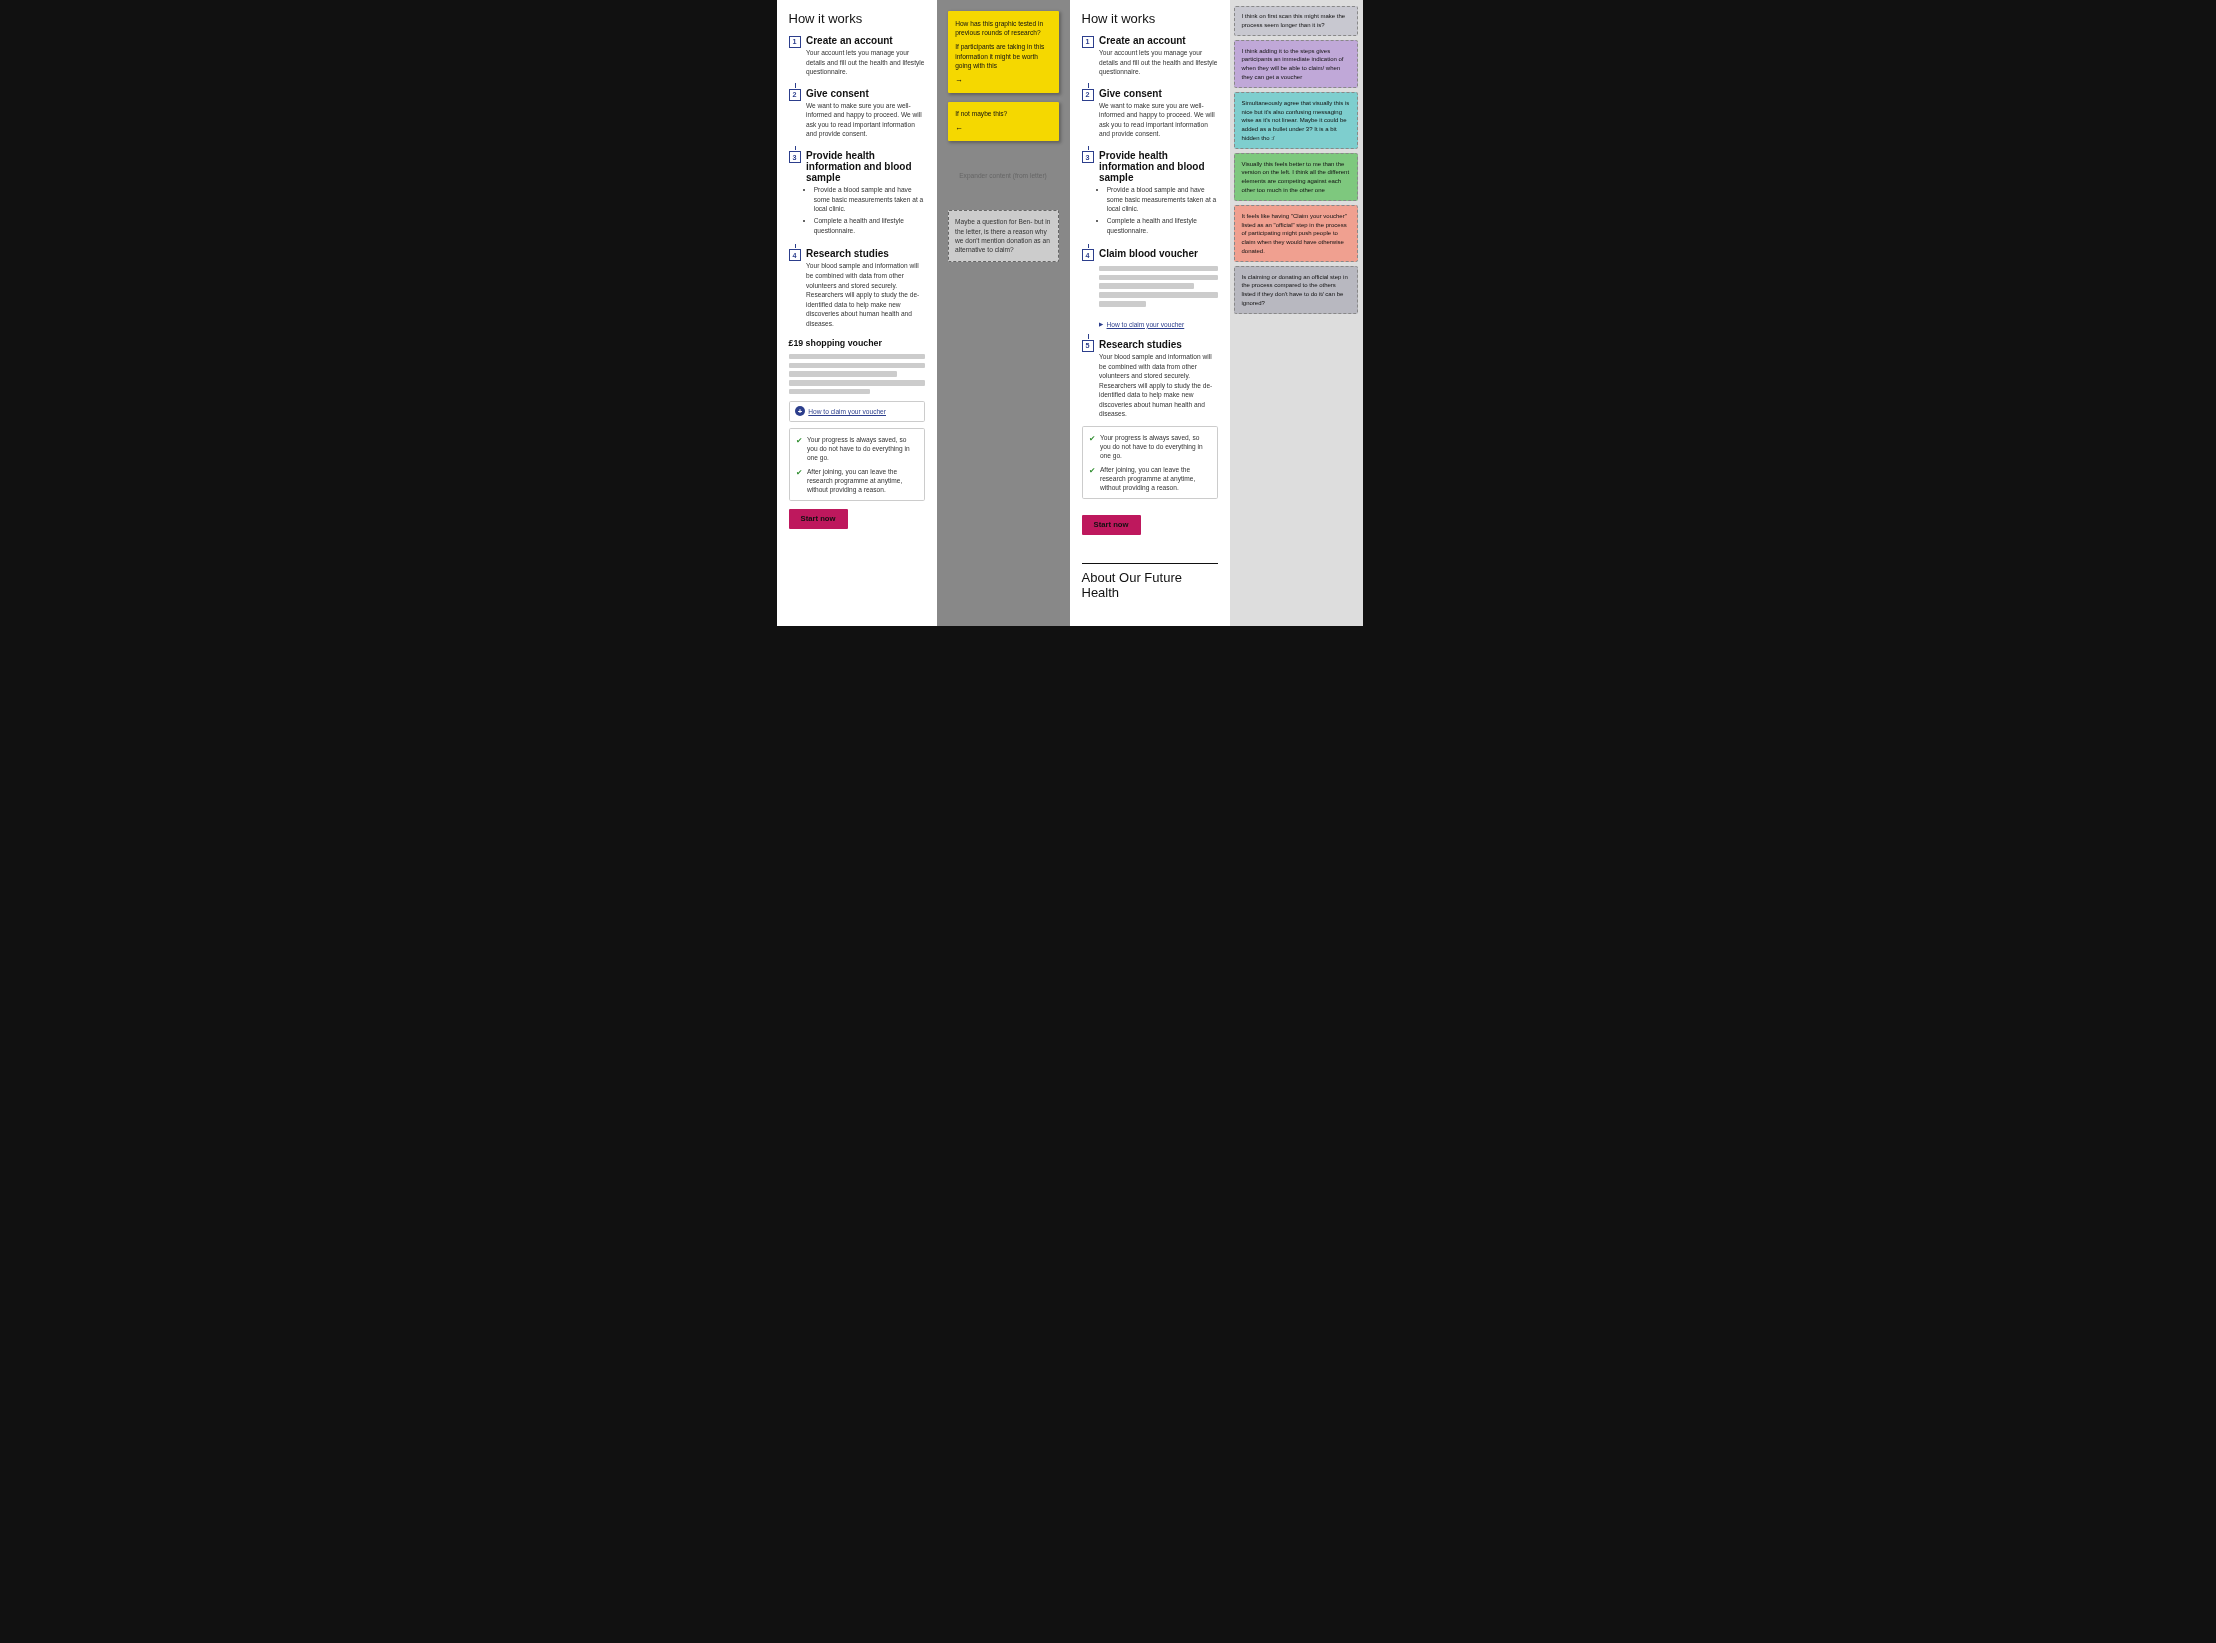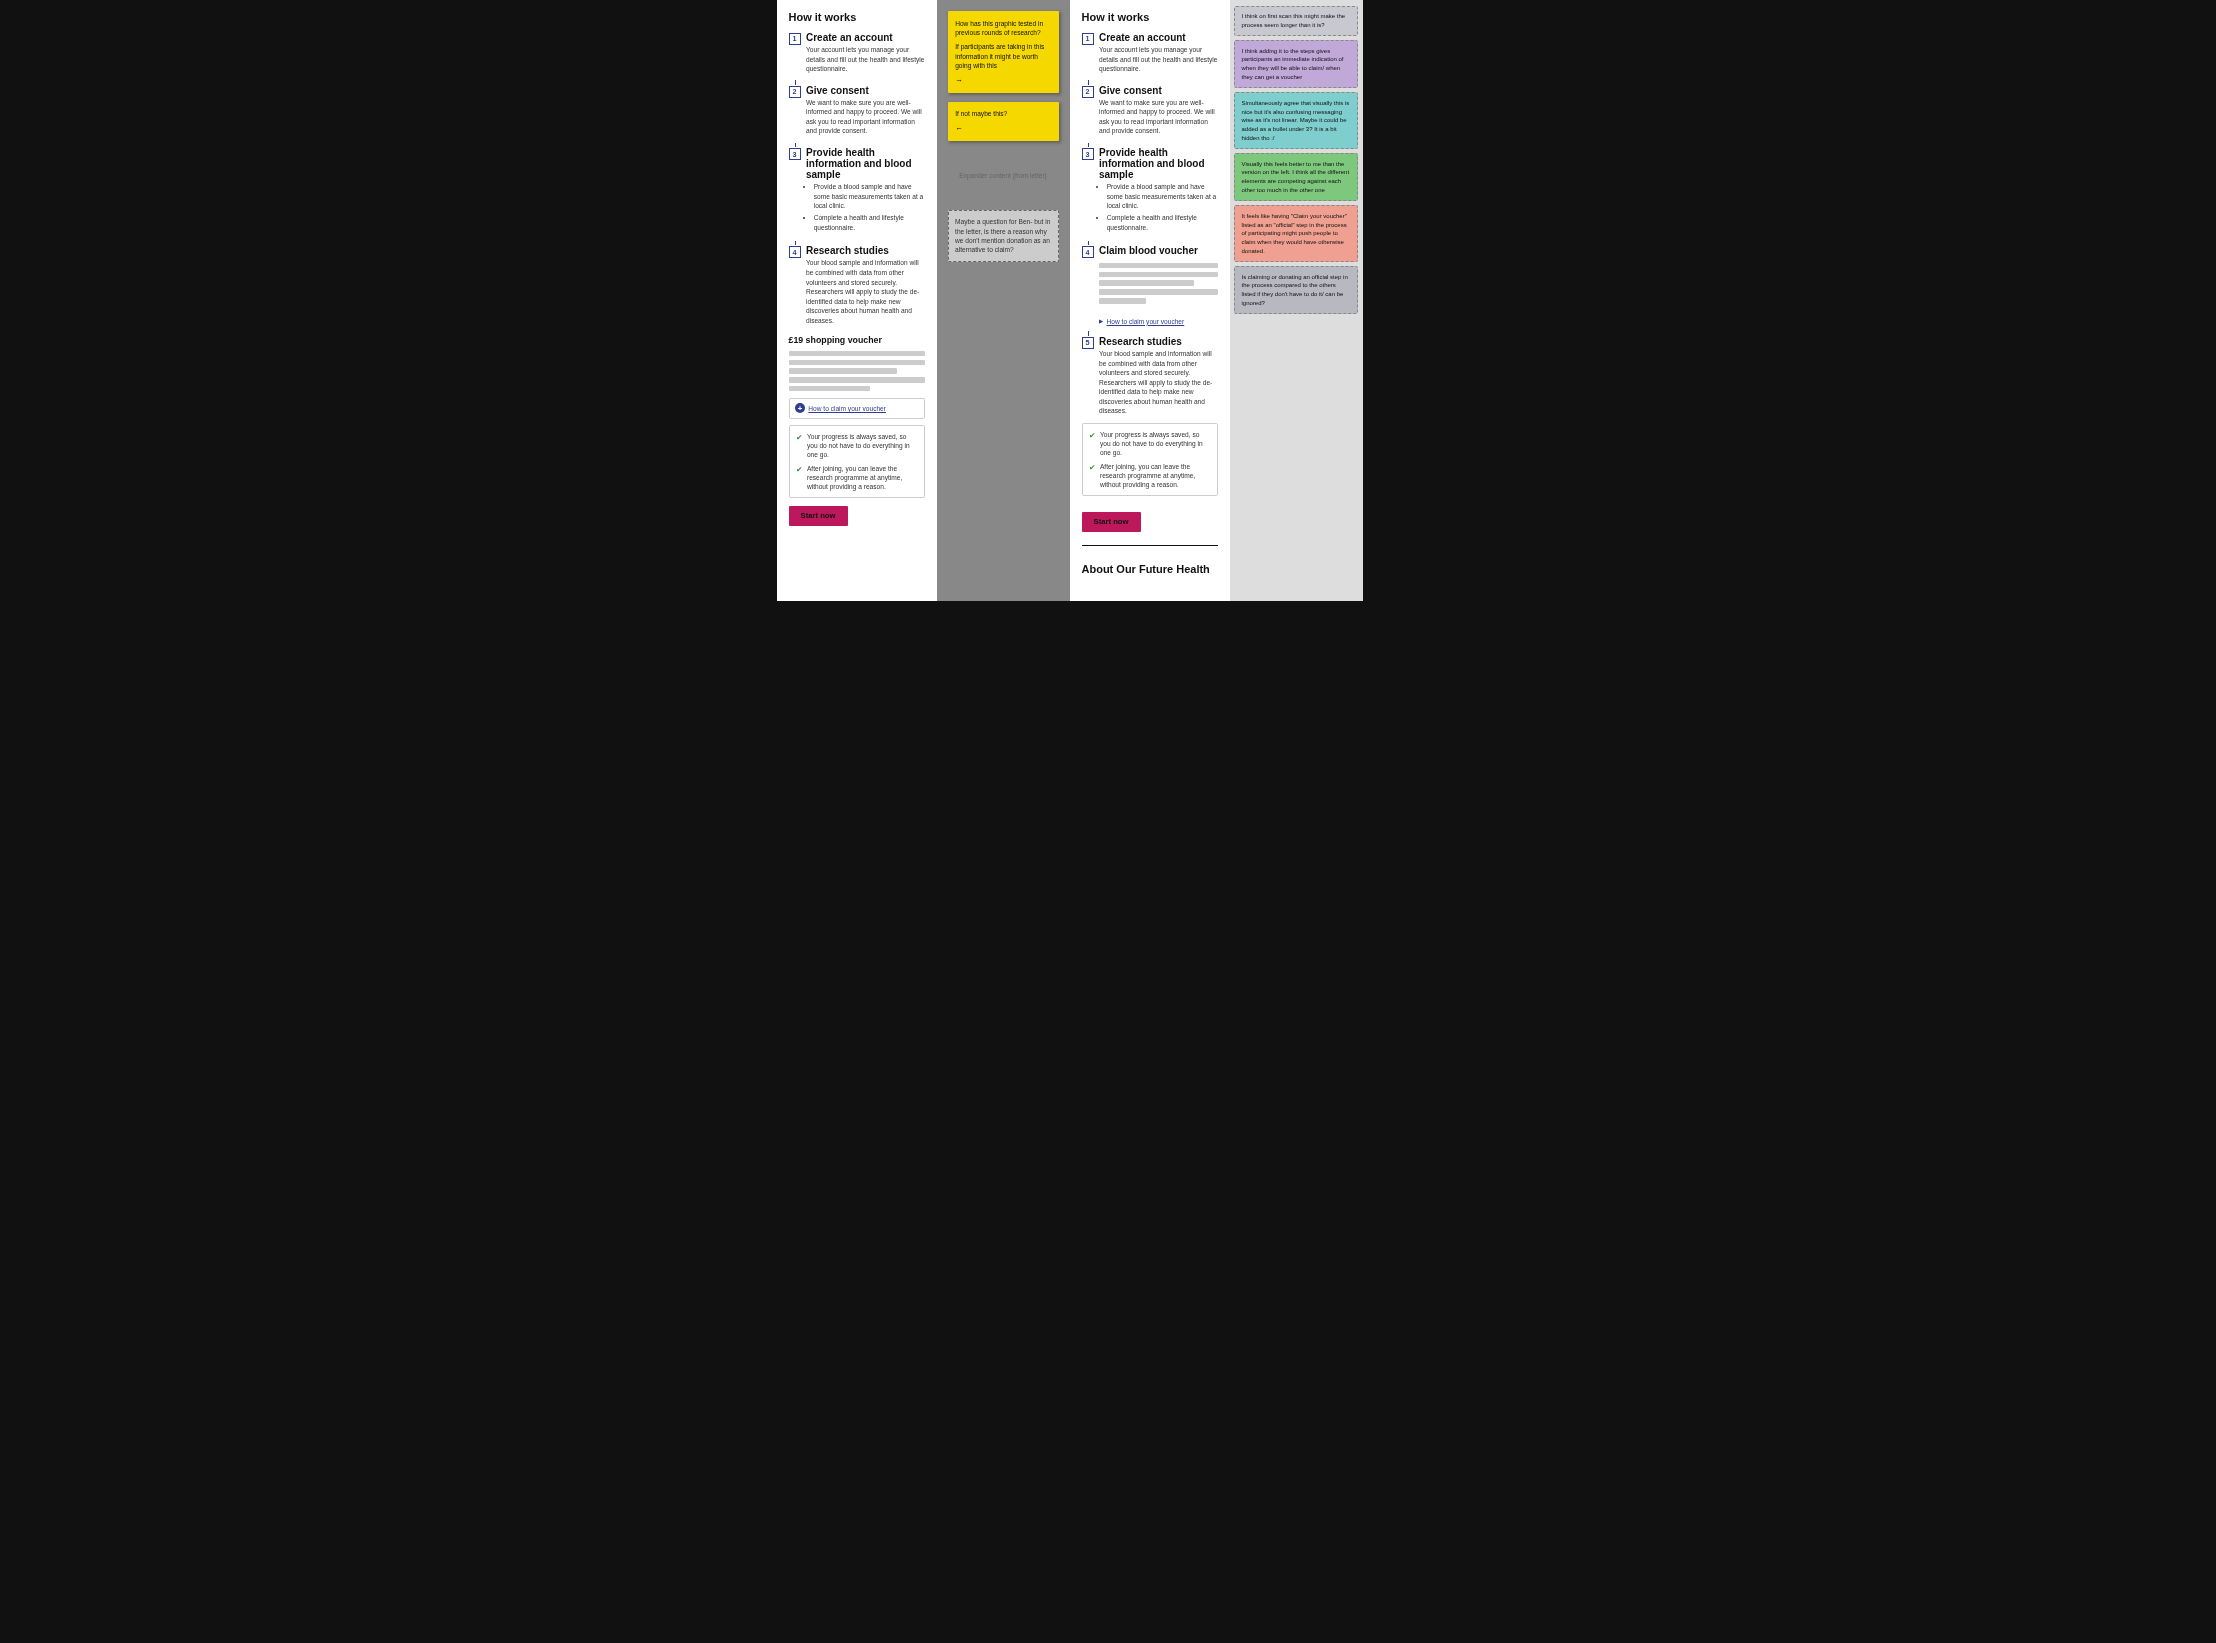--- a/index.html
+++ b/index.html
@@ -53,22 +53,22 @@
       width: 133px;
       min-width: 133px;
       padding: 5.5px 4.4px;
       display: flex;
       flex-direction: column;
       gap: 4.4px;
     }
 
     
     .section-title {
-      font-size: 11px;
-      font-weight: bold;
+      font-size: 13px;
+      font-weight: normal;
       margin-bottom: 8.8px;
       color: #111;
     }
 
     
     .step-row {
       display: flex;
       flex-direction: row;
       align-items: flex-start;
       margin-bottom: 6.6px;
@@ -251,22 +251,22 @@
       padding-top: 2.2px;
     }
     .triangle-icon {
       color: #2c3e8c;
       font-size: 5.5px;
     }
 
     
     .about-section {
       border-top: 1.7px solid #111;
-      padding-top: 17px;
-      margin-top: 5px;
+      padding-top: 6px;
+      margin-top: 20px;
     }
 
     
     .comment-box {
       border-radius: 2.2px;
       padding: 5.5px 6.6px;
       font-size: 6px;
       line-height: 1.45;
       color: #111;
       border: 1.1px dashed #888;

